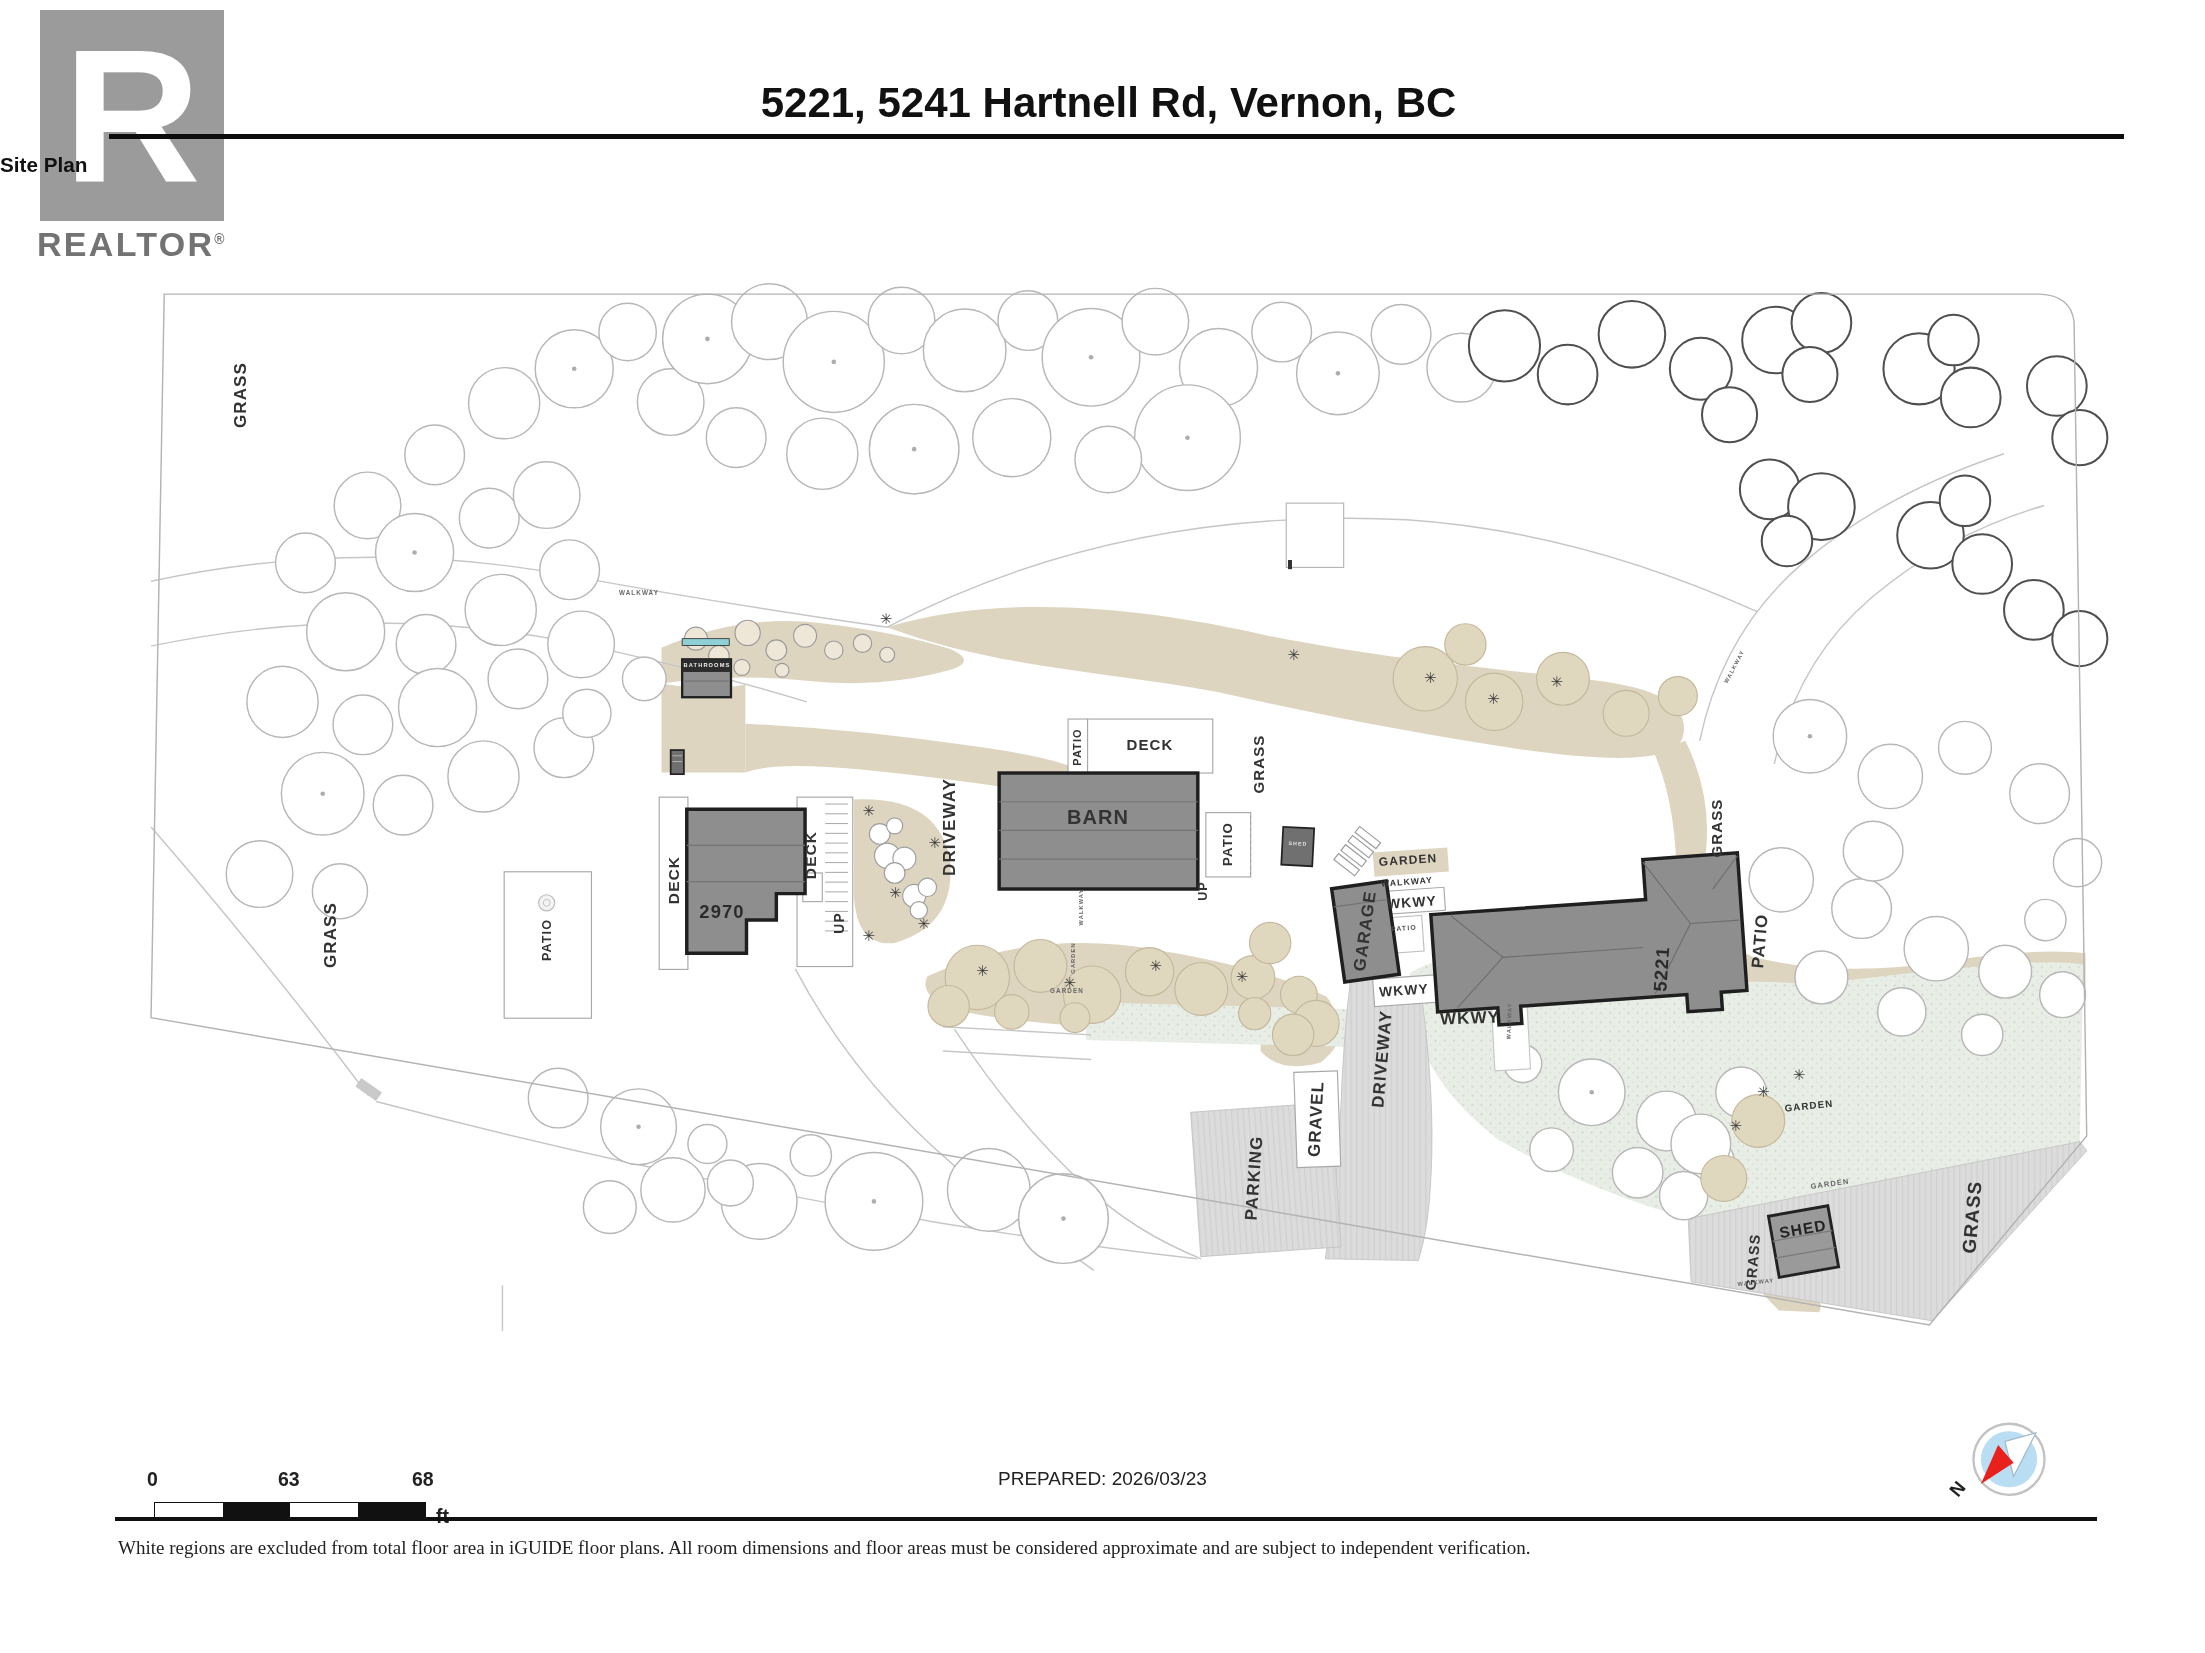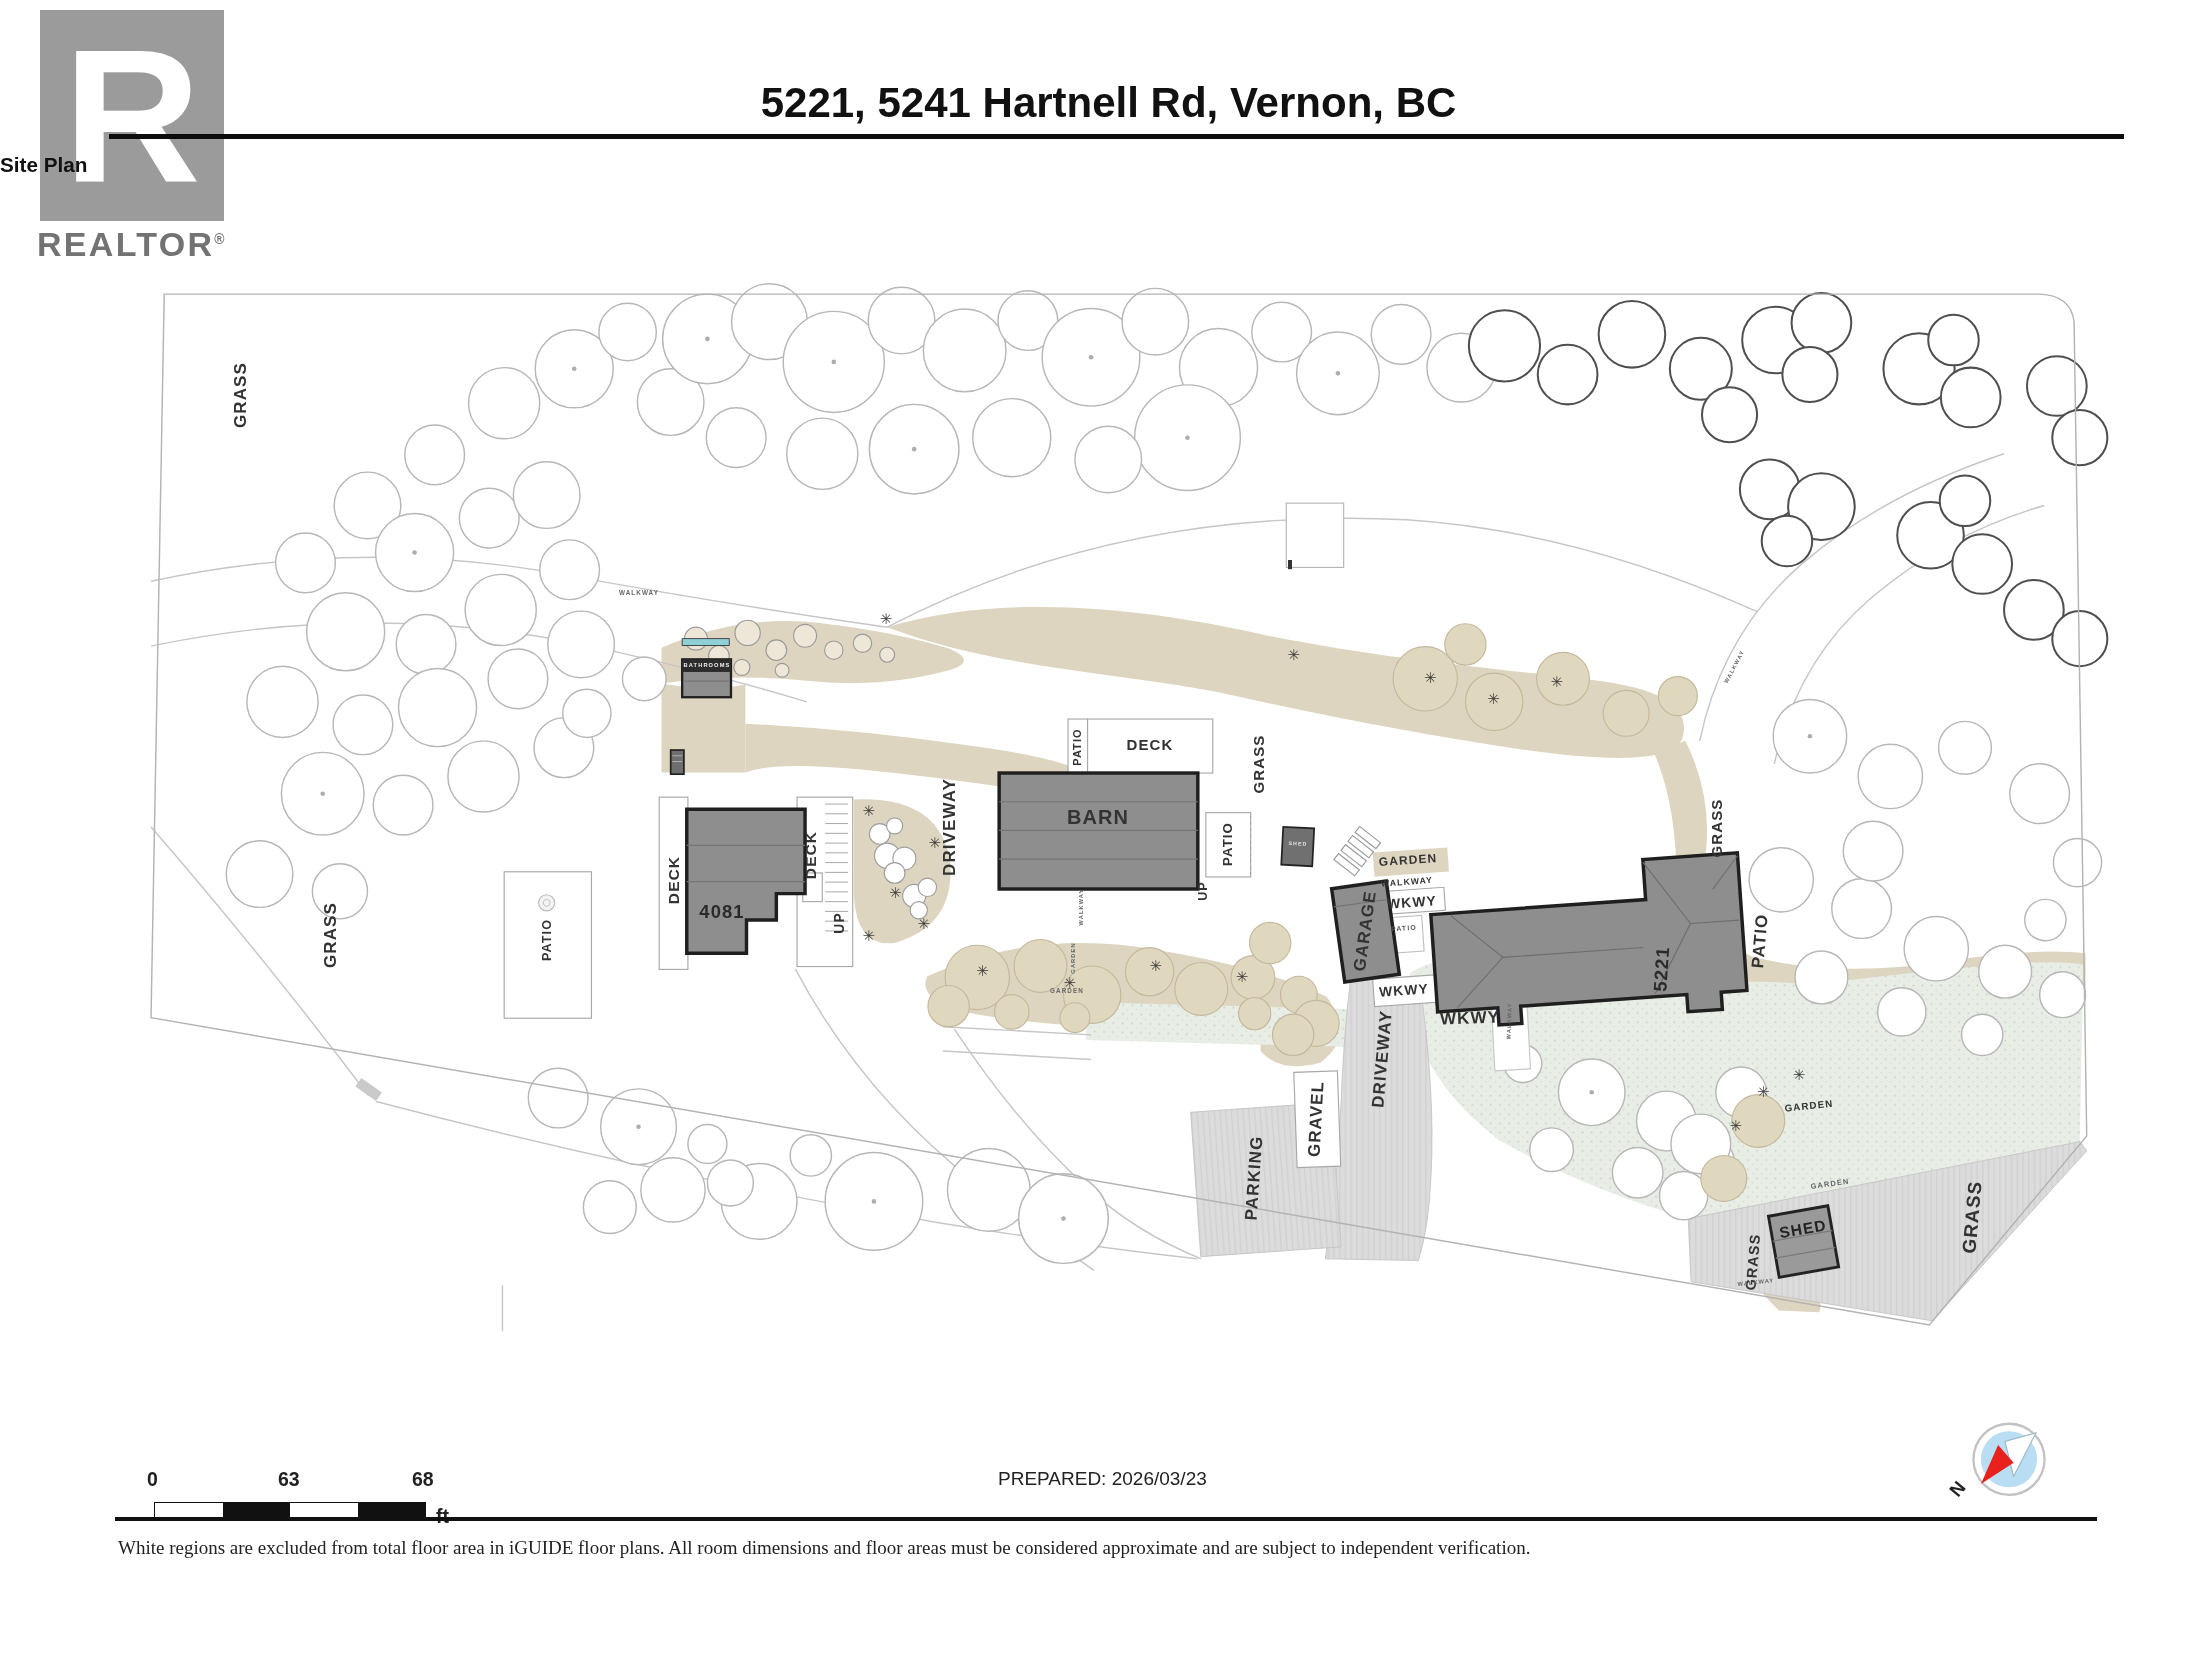--- a/index.html
+++ b/index.html
@@ -370,21 +370,21 @@
   <circle cx="952" cy="1572" r="6" fill="none" stroke="#bbb" stroke-width="1.5"></circle>
 
   <path d="M286,512 L3552,512 Q3606,514 3612,560 L3634,1978 L3360,2307 L263,1772 Z" fill="none" stroke="#b3b3b3" stroke-width="2.5"></path>
 </svg>
 
 <div id="map-labels" class="abs" style="left:0;top:0;width:2205px;height:1654px;">
     <div class="lbl" style="left: 240px; top: 395px; font-size: 17px; transform: translate(-50%, -50%) rotate(-90deg);">GRASS</div>
     <div class="lbl" style="left: 330px; top: 935px; font-size: 17px; transform: translate(-50%, -50%) rotate(-90deg);">GRASS</div>
     <div class="lbl" style="left: 547px; top: 940px; font-size: 12.6px; transform: translate(-50%, -50%) rotate(-90deg);">PATIO</div>
     <div class="lbl" style="left: 674px; top: 880px; font-size: 15.5px; transform: translate(-50%, -50%) rotate(-90deg);">DECK</div>
-    <div class="lbl" style="left: 722px; top: 912px; font-size: 18.4px; transform: translate(-50%, -50%) rotate(0deg); color: rgb(43, 43, 43);">4081</div>
+    <div class="lbl" style="left: 722px; top: 912px; font-size: 18.4px; transform: translate(-50%, -50%) rotate(0deg); color: rgb(43, 43, 43);">2970</div>
     <div class="lbl" style="left: 811px; top: 855px; font-size: 15.5px; transform: translate(-50%, -50%) rotate(-90deg);">DECK</div>
     <div class="lbl" style="left: 840px; top: 923px; font-size: 13.8px; transform: translate(-50%, -50%) rotate(-90deg);">UP</div>
     <div class="lbl" style="left: 639px; top: 593px; font-size: 6.3px; transform: translate(-50%, -50%) rotate(0deg); color: rgb(102, 102, 102);">WALKWAY</div>
     <div class="lbl" style="left: 949px; top: 827px; font-size: 17px; transform: translate(-50%, -50%) rotate(-90deg);">DRIVEWAY</div>
     <div class="lbl" style="left: 1077px; top: 747px; font-size: 11px; transform: translate(-50%, -50%) rotate(-90deg);">PATIO</div>
     <div class="lbl" style="left: 1150px; top: 744px; font-size: 15px; transform: translate(-50%, -50%) rotate(0deg);">DECK</div>
     <div class="lbl" style="left: 1258px; top: 764px; font-size: 15px; transform: translate(-50%, -50%) rotate(-90deg);">GRASS</div>
     <div class="lbl" style="left: 1098px; top: 817px; font-size: 20px; transform: translate(-50%, -50%) rotate(0deg);">BARN</div>
     <div class="lbl" style="left: 1228px; top: 844px; font-size: 13.2px; transform: translate(-50%, -50%) rotate(-90deg);">PATIO</div>
     <div class="lbl" style="left: 1203px; top: 891px; font-size: 12.6px; transform: translate(-50%, -50%) rotate(-90deg);">UP</div>

